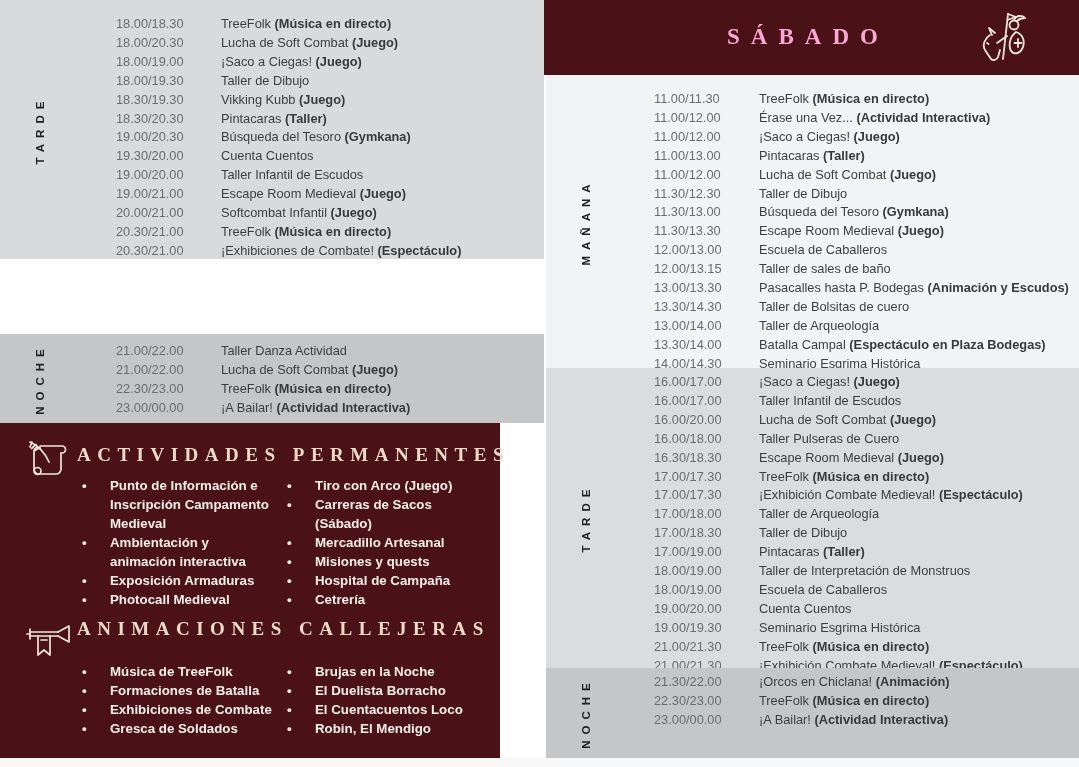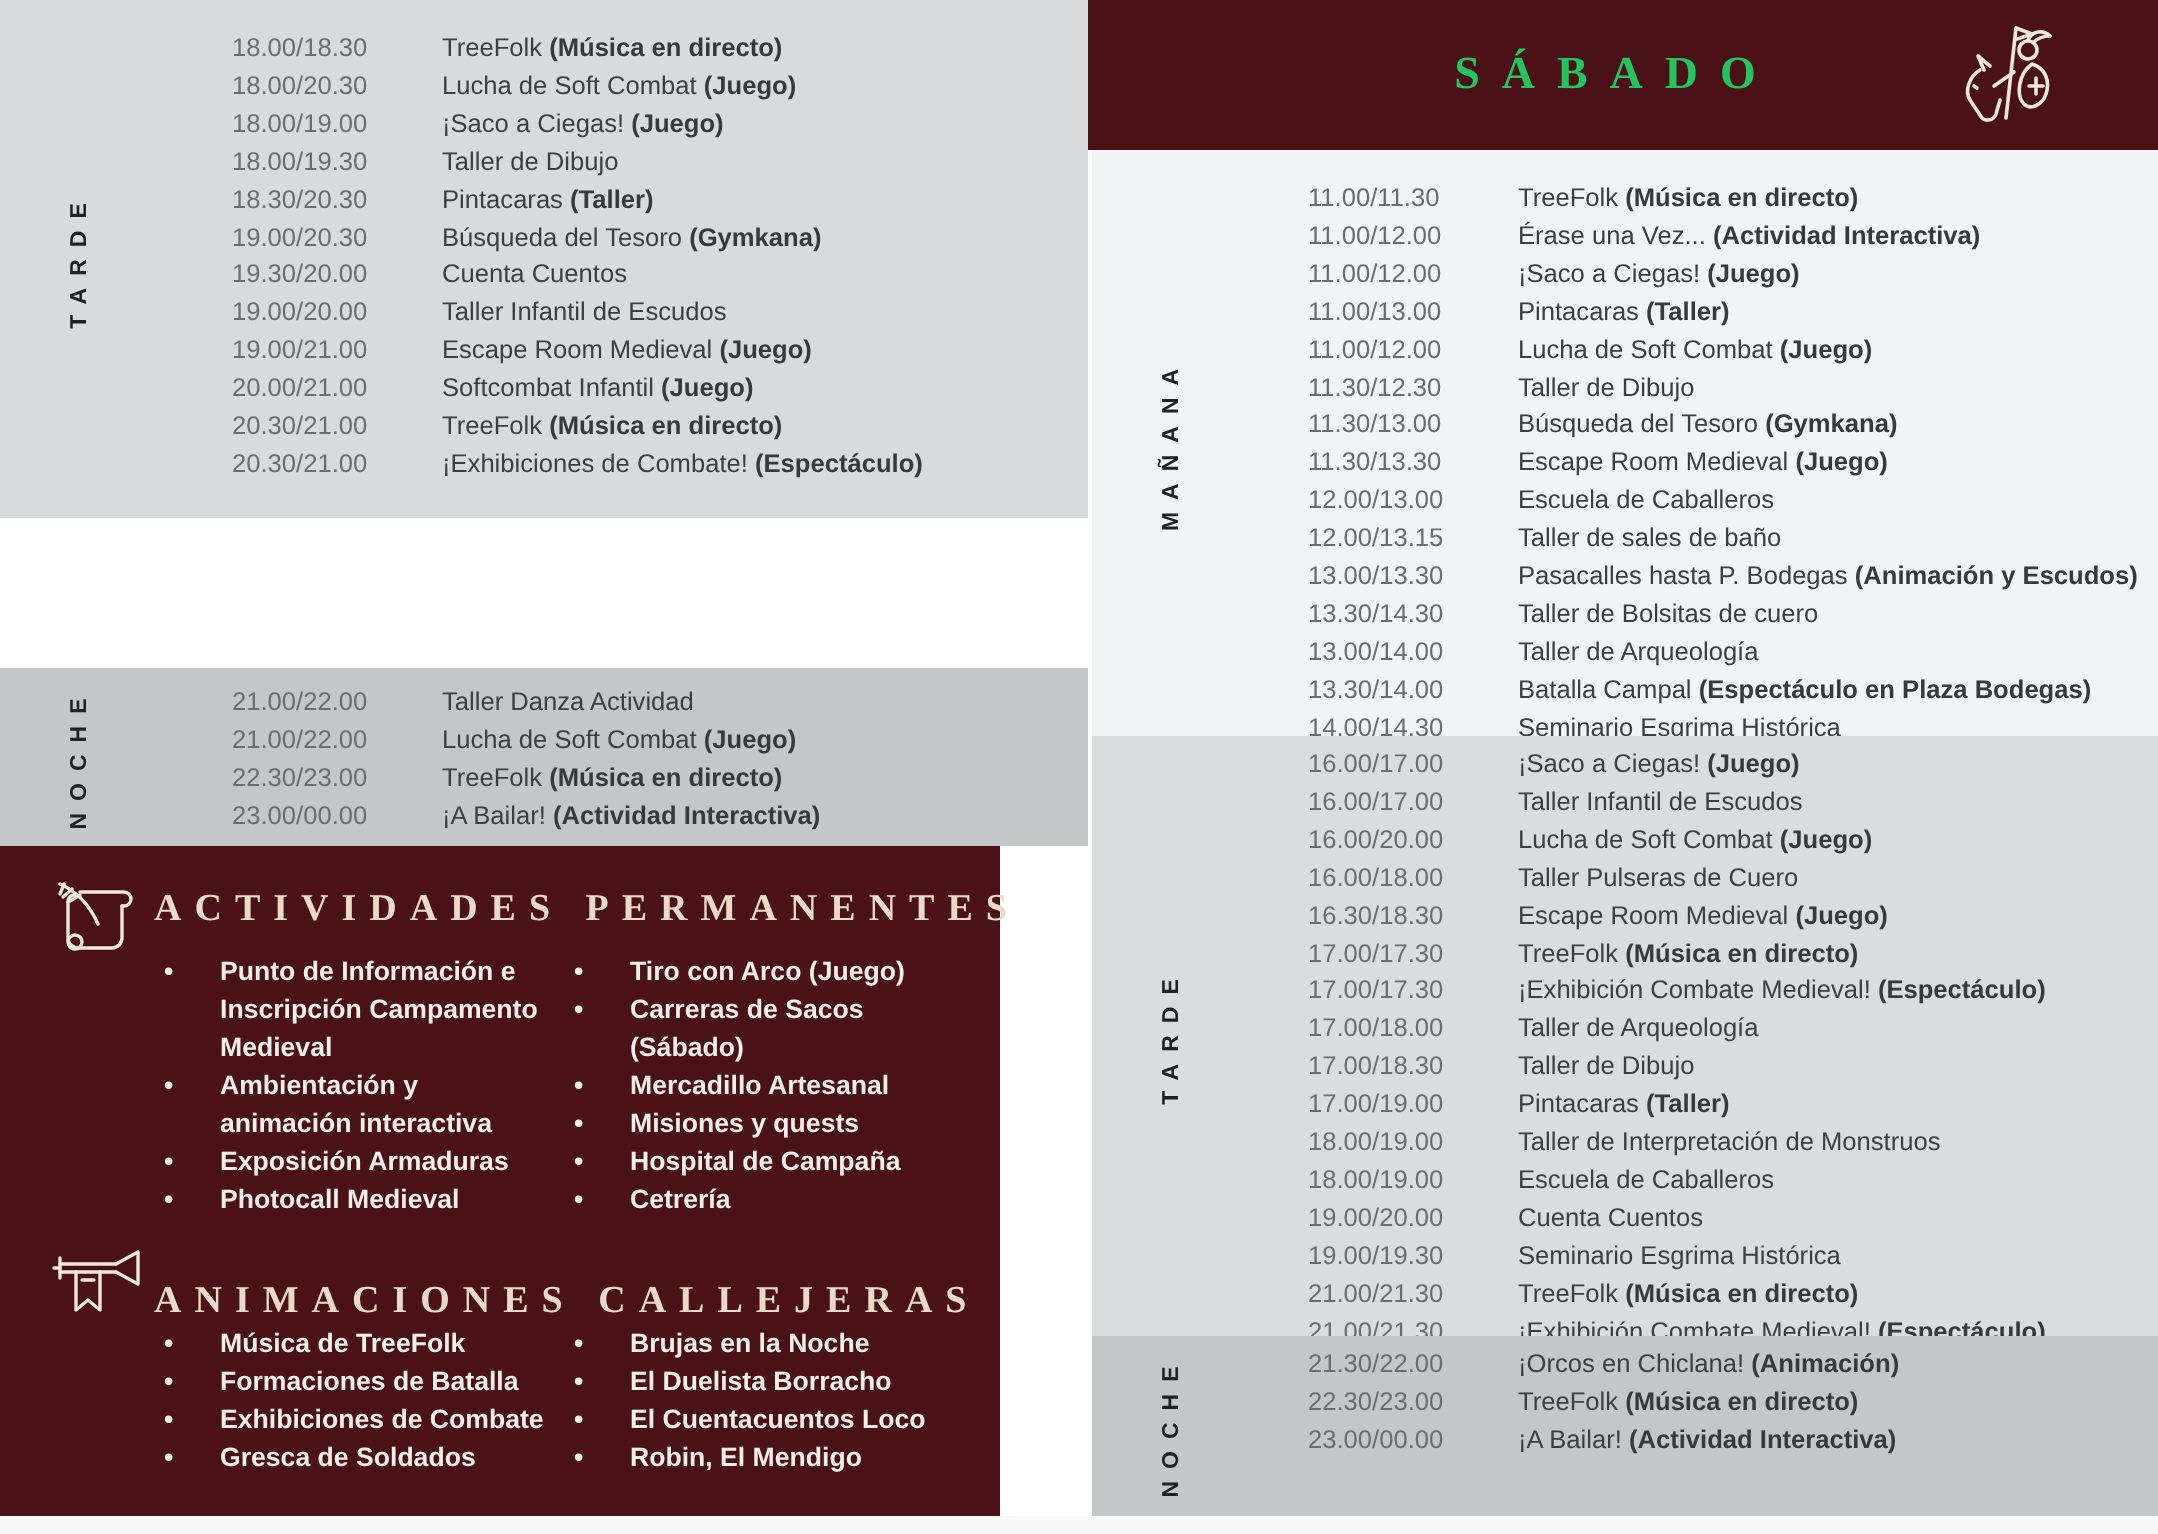--- a/index.html
+++ b/index.html
@@ -8,21 +8,21 @@
     background:#ffffff;font-family:"Liberation Sans",sans-serif;
   }
   
   .header{position:absolute;left:0;top:0;width:1079px;height:75px;background:#4a1216;}
   .logo{position:absolute;left:26px;top:16px;color:#f0e7df;font-family:"Liberation Serif",serif;line-height:1;}
   .logo-l1{font-size:17px;letter-spacing:1.5px;}
   .logo-l2{font-size:17px;letter-spacing:1.5px;margin-left:7px;margin-top:1px;}
   .logo-l3{font-size:7.5px;letter-spacing:5px;margin-left:14px;margin-top:4px;color:#d8c6bc;}
   .logo-divider{position:absolute;left:141px;top:21px;width:2px;height:37px;background:#e9ddd4;}
   .day-title{
-    position:absolute;top:24px;color:#22c55e;font-family:"Liberation Serif",serif;
+    position:absolute;top:24px;color:#f9a8d4;font-family:"Liberation Serif",serif;
     font-weight:bold;font-size:23px;letter-spacing:11px;text-align:center;white-space:nowrap;
   }
   #title-viernes{left:205px;width:180px;}
   #title-sabado{left:718px;width:180px;}
   .hicon{position:absolute;top:12px;}
   #castle-icon{left:456px;}
   #knight-icon{left:977px;}
   
   .sched{position:absolute;overflow:hidden;}
   #fri-tarde {left:0;   top:75;  width:544px;height:259px;background:#d8dadb;}
@@ -48,21 +48,21 @@
   
   .maroon{position:absolute;left:0;top:423px;width:500px;height:335px;background:#4a1216;color:#f4efe9;}
   .info-icon{position:absolute;left:26px;}
   #perm-icon{top:14px;}
   #street-icon{top:200px;}
   .info-title{
     position:absolute;left:77px;color:#eadac7;font-family:"Liberation Serif",serif;
     font-weight:bold;font-size:19px;letter-spacing:6.5px;white-space:nowrap;
   }
   #perm-title{top:21px;}
-  #street-title{top:217px;}
+  #street-title{top:195px;}
   .bullets{position:absolute;left:0;width:544px;}
   #perm-bullets{top:53px;}
   #street-bullets{top:239px;}
   .bcol{position:absolute;top:0;}
   .bcol1{left:82px;width:196px;}
   .bcol2{left:287px;width:215px;}
   .bullet-item{display:flex;line-height:19px;font-size:13.3px;font-weight:bold;}
   .dot{width:28px;flex:none;color:#f4efe9;}
   .btext{color:#f4efe9;}
   .bcol1 .btext{width:165px;}
@@ -132,20 +132,24 @@
         </div>
         <div class="row">
           <span class="time">18.00/19.00</span>
           <span class="etitle">¡Saco a Ciegas! <b>(Juego)</b></span>
         </div>
         <div class="row">
           <span class="time">18.00/19.30</span>
           <span class="etitle">Taller de Dibujo</span>
         </div>
         <div class="row">
+          <span class="time">18.30/19.30</span>
+          <span class="etitle">Vikking Kubb <b>(Juego)</b></span>
+        </div>
+        <div class="row">
           <span class="time">18.30/20.30</span>
           <span class="etitle">Pintacaras <b>(Taller)</b></span>
         </div>
         <div class="row">
           <span class="time">19.00/20.30</span>
           <span class="etitle">Búsqueda del Tesoro <b>(Gymkana)</b></span>
         </div>
         <div class="row">
           <span class="time">19.30/20.00</span>
           <span class="etitle">Cuenta Cuentos</span>

